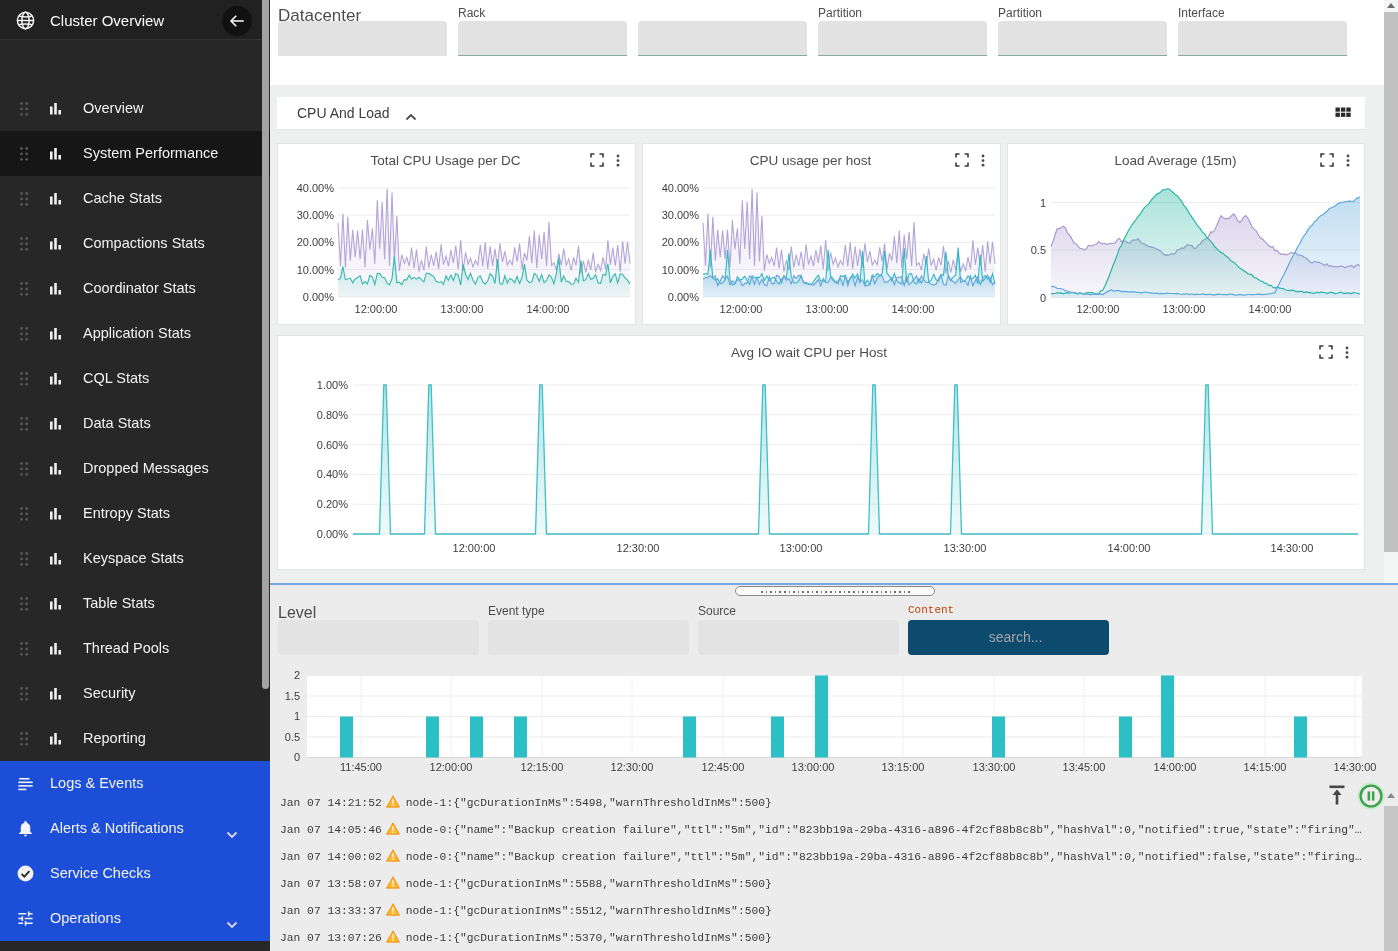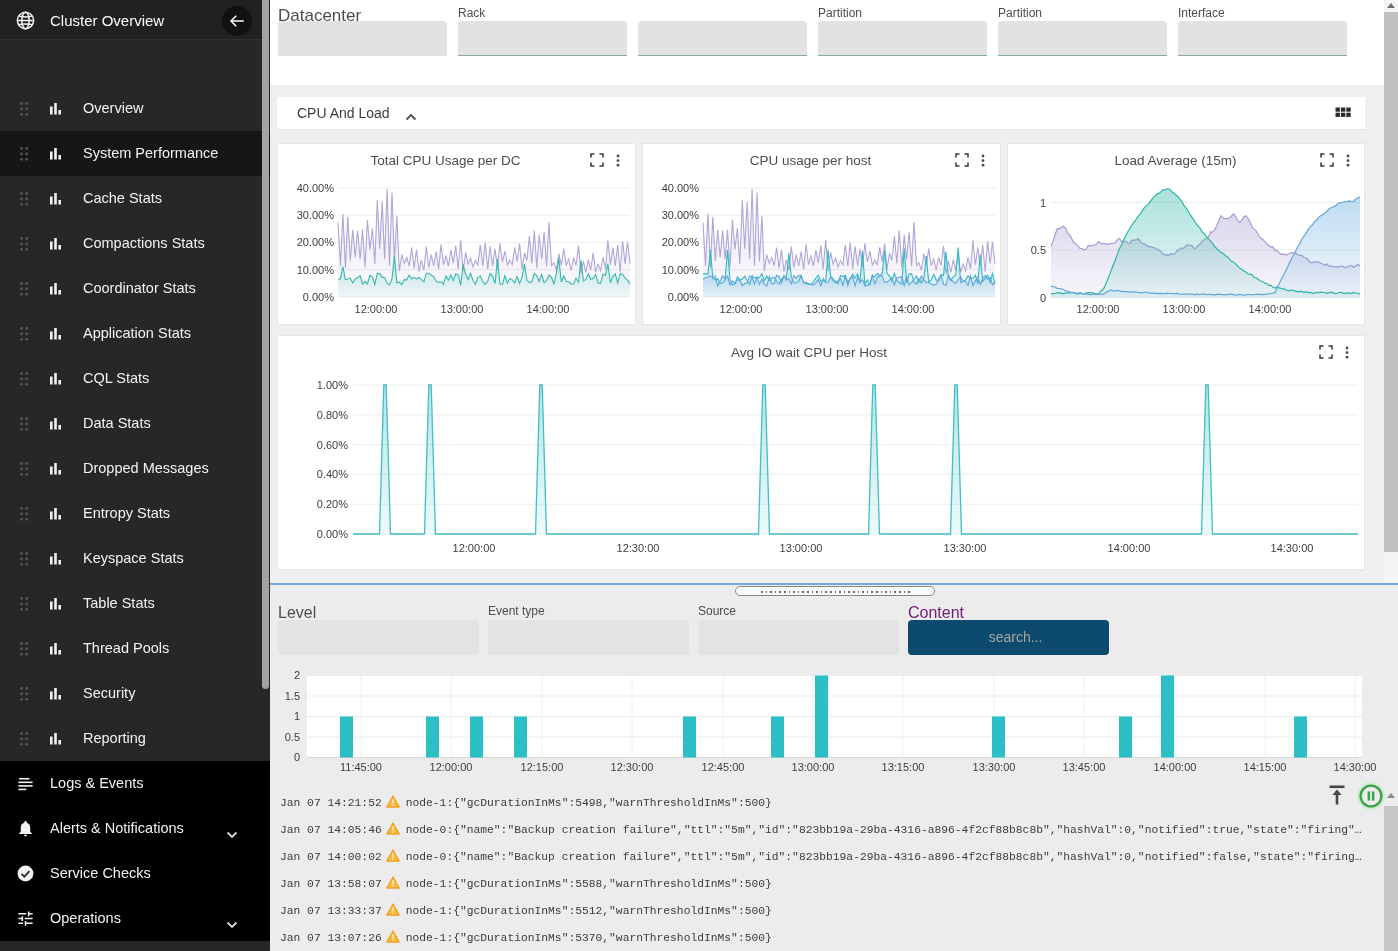--- a/index.html
+++ b/index.html
@@ -10,21 +10,21 @@
 .sb-dash { position:absolute; left:0; top:41px; width:270px; height:45px; background:#212121; }
 .sb-dash .sico { position:absolute; left:16px; top:13px; }
 .sb-dash .slbl { position:absolute; left:50px; top:15px; font-size:15px; color:#fafafa; }
 .sb-dash .chev { position:absolute; left:226px; top:19px; }
 .sb-items { position:absolute; left:0; top:86px; width:270px; }
 .sbi { position:relative; height:45px; background:#272727; }
 .sbi.active { background:#161616; }
 .sbi .dots { position:absolute; left:19px; top:15px; opacity:0.9; }
 .sbi .bico { position:absolute; left:47px; top:14px; }
 .sbi .lbl { position:absolute; left:83px; top:14px; font-size:14.5px; color:#f2f2f2; white-space:nowrap; }
-.sbs { position:relative; height:45px; background:#000000; }
+.sbs { position:relative; height:45px; background:#1d4ed8; }
 .sbs .sico { position:absolute; left:16px; top:13px; }
 .sbs .slbl { position:absolute; left:50px; top:14px; font-size:14.5px; color:#f2f2f2; white-space:nowrap; }
 .sbs .chev { position:absolute; left:226px; top:19px; }
 .sbscroll { position:absolute; left:262px; top:0; width:7px; height:689px; background:#a3a3a3; border-radius:0 0 4px 4px; z-index:6; }
 .main { position:absolute; left:270px; top:0; width:1128px; height:951px; background:#eef0f0; }
 .topfilters { position:absolute; left:270px; top:0; width:1114px; height:85px; background:#ffffff; }
 .secbar { position:absolute; left:277px; top:97px; width:1088px; height:33px; background:#ffffff; border-bottom:1px solid #e4e4e4; }
 .secbar .t { position:absolute; left:20px; top:8px; font-size:14px; color:#3d3d3d; }
 .secbar .chev { position:absolute; left:128px; top:10px; }
 .card { position:absolute; background:#ffffff; border:1px solid #e4e6e6; }
@@ -234,21 +234,21 @@
 <div class="bottom"></div>
 <div class="handle">
     <div class="d"></div>
   </div>
 <div style="position:absolute;left:278px;top:604px;font-size:16px;color:#4d4d4d;">Level</div>
 <div style="position:absolute;left:278px;top:620px;width:201px;height:35px;background:#e3e3e3;border-radius:4px;"></div>
 <div style="position:absolute;left:488px;top:604px;font-size:12px;color:#4d4d4d;">Event type</div>
 <div style="position:absolute;left:488px;top:620px;width:201px;height:35px;background:#e3e3e3;border-radius:4px;"></div>
 <div style="position:absolute;left:698px;top:604px;font-size:12px;color:#4d4d4d;">Source</div>
 <div style="position:absolute;left:698px;top:620px;width:201px;height:35px;background:#e3e3e3;border-radius:4px;"></div>
-<div style="position:absolute;left:908px;top:604px;font-size:16px;color:#701a75;">Content</div>
+<div style="position:absolute;left:908px;top:604px;font-size:11px;color:#c2410c;font-family:Liberation Mono, monospace;">Content</div>
 <div style="position:absolute;left:908px;top:620px;width:201px;height:35px;background:#0c4a6e;border-radius:4px;text-align:center;"><span style="color:#a6a6a6;font-size:14px;line-height:35px;padding-left:14px;">search...</span></div>
 <div style="position:absolute;left:270px;top:665px;"><svg width="1114" height="115">
       <rect x="37" y="11" width="1055" height="81.5" fill="#ffffff"></rect>
       <line x1="37" y1="10.5" x2="1092" y2="10.5" stroke="#ebebeb" stroke-width="1"></line>
       <text x="30" y="14.0" text-anchor="end" font-size="11" fill="#3d3d3d">2</text>
       <line x1="37" y1="31" x2="1092" y2="31" stroke="#ebebeb" stroke-width="1"></line>
       <text x="30" y="34.5" text-anchor="end" font-size="11" fill="#3d3d3d">1.5</text>
       <line x1="37" y1="51.5" x2="1092" y2="51.5" stroke="#ebebeb" stroke-width="1"></line>
       <text x="30" y="55.0" text-anchor="end" font-size="11" fill="#3d3d3d">1</text>
       <line x1="37" y1="72" x2="1092" y2="72" stroke="#ebebeb" stroke-width="1"></line>

